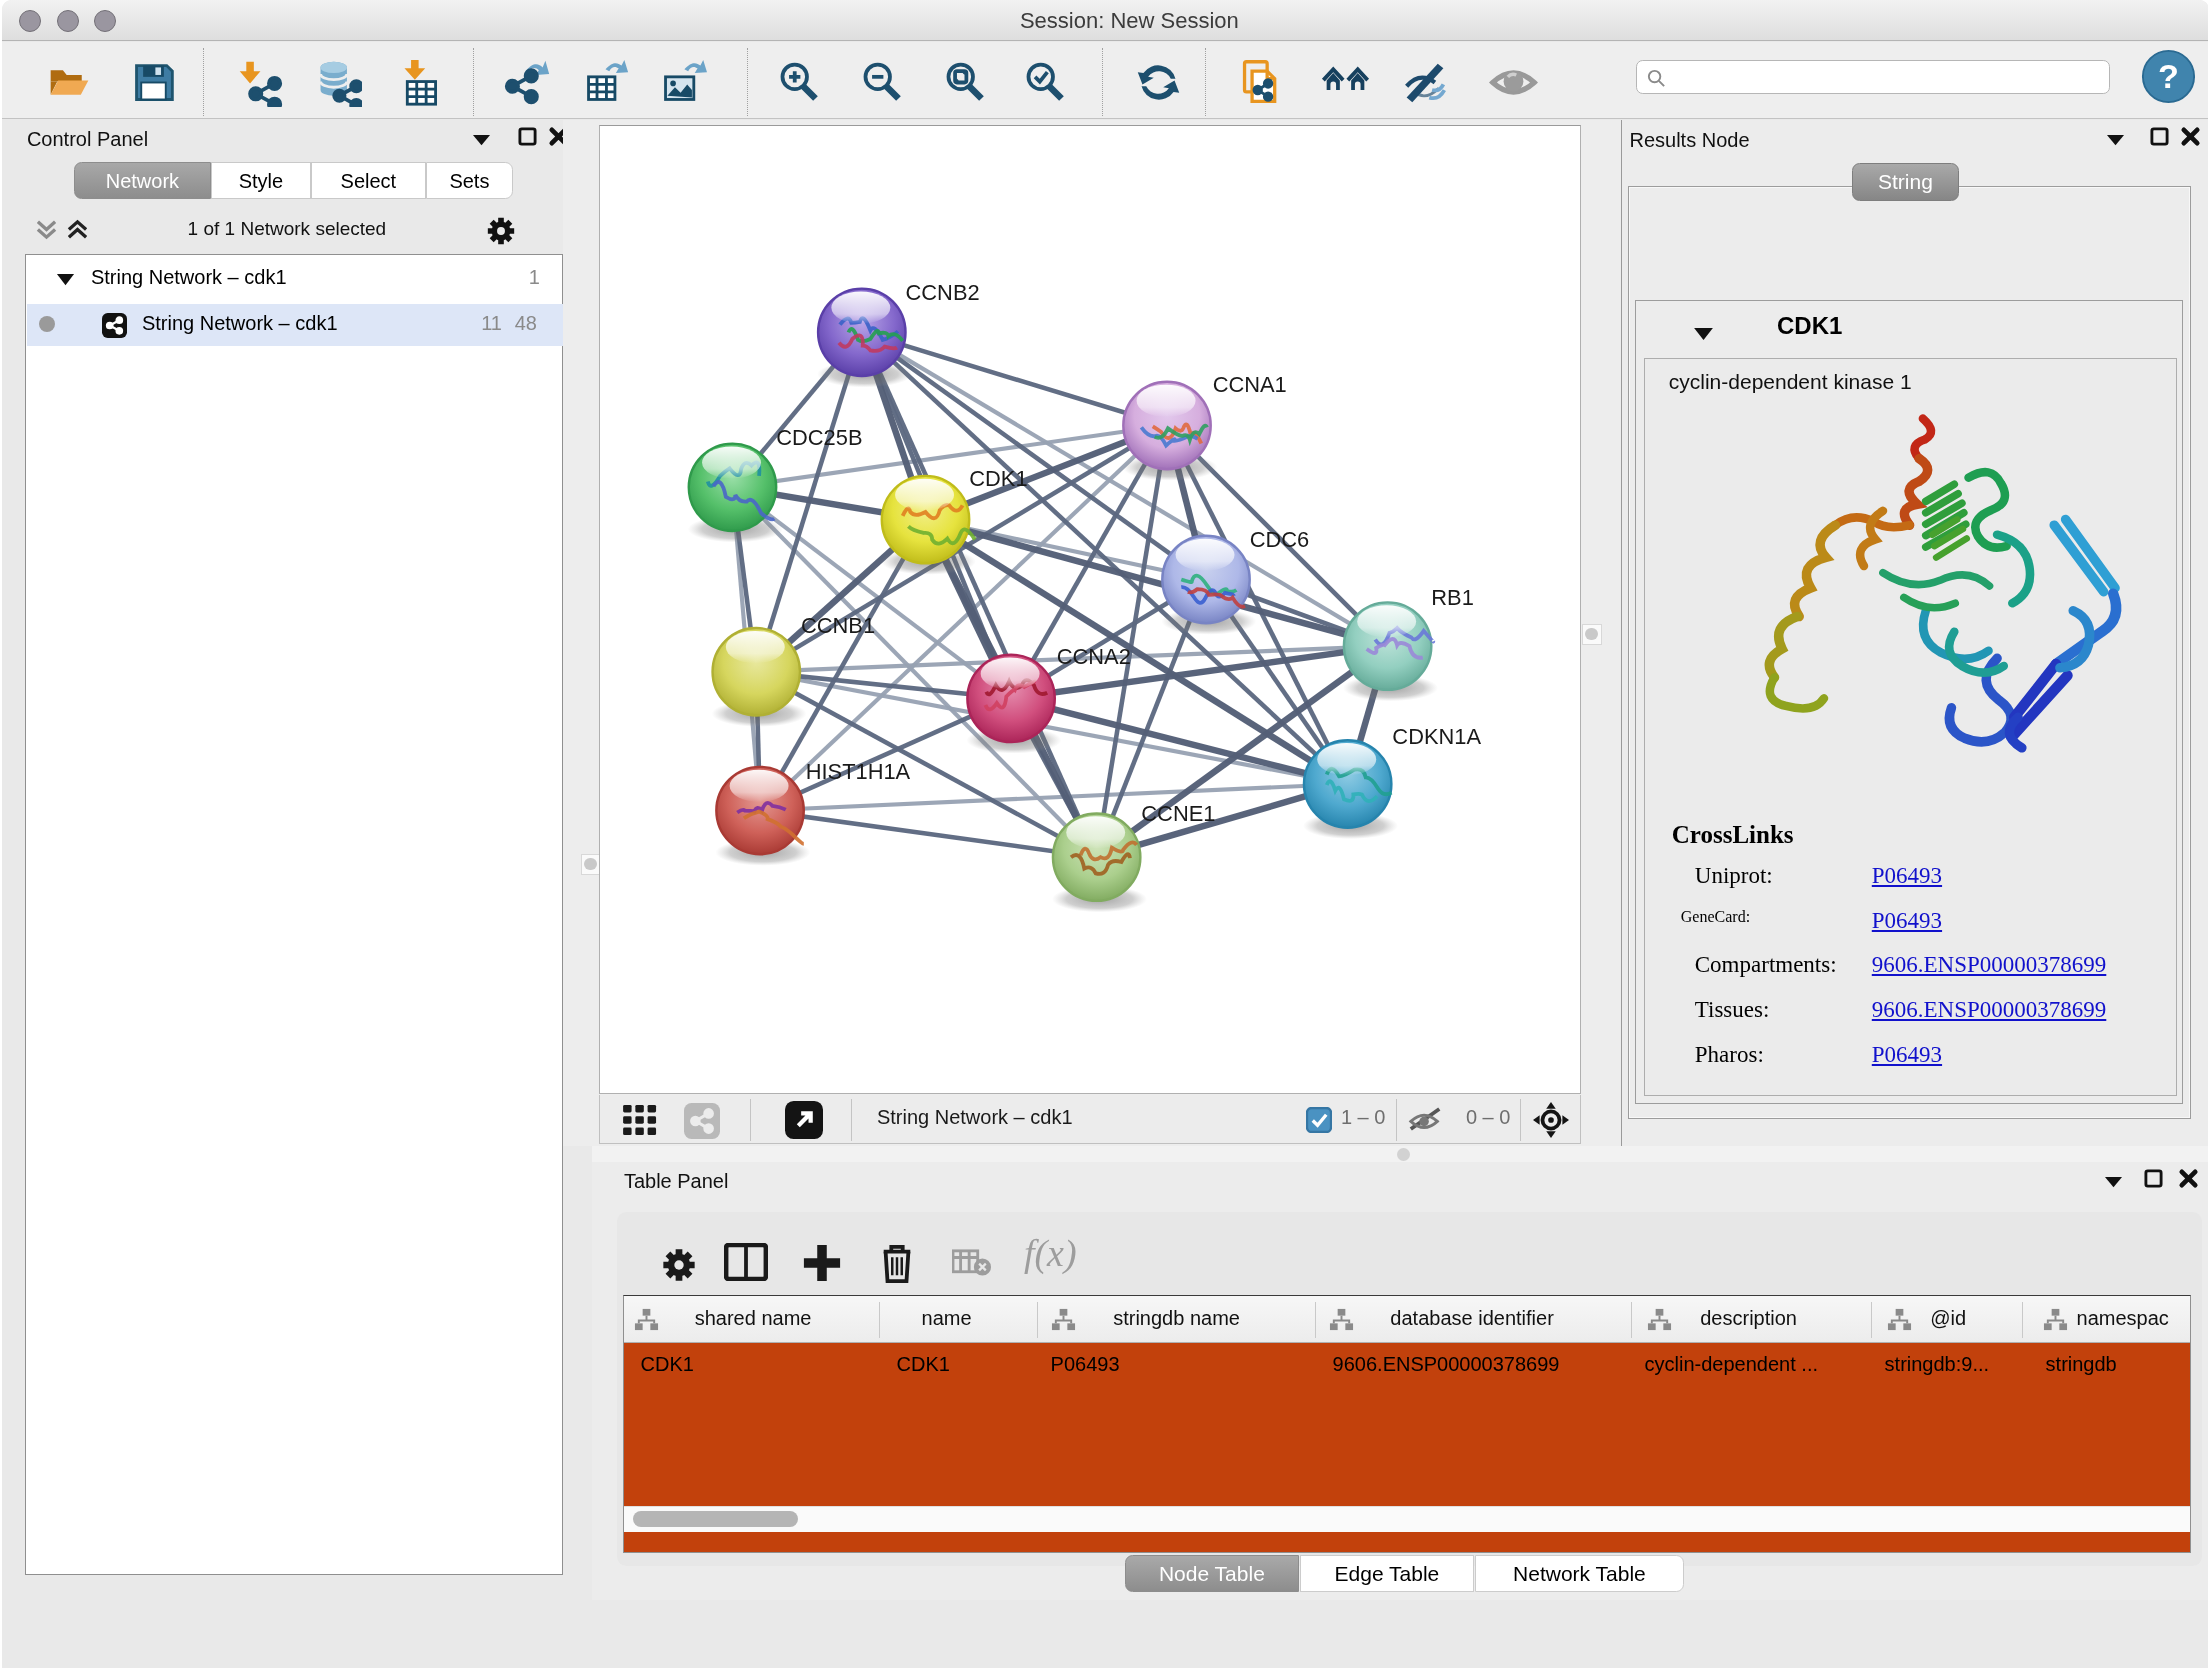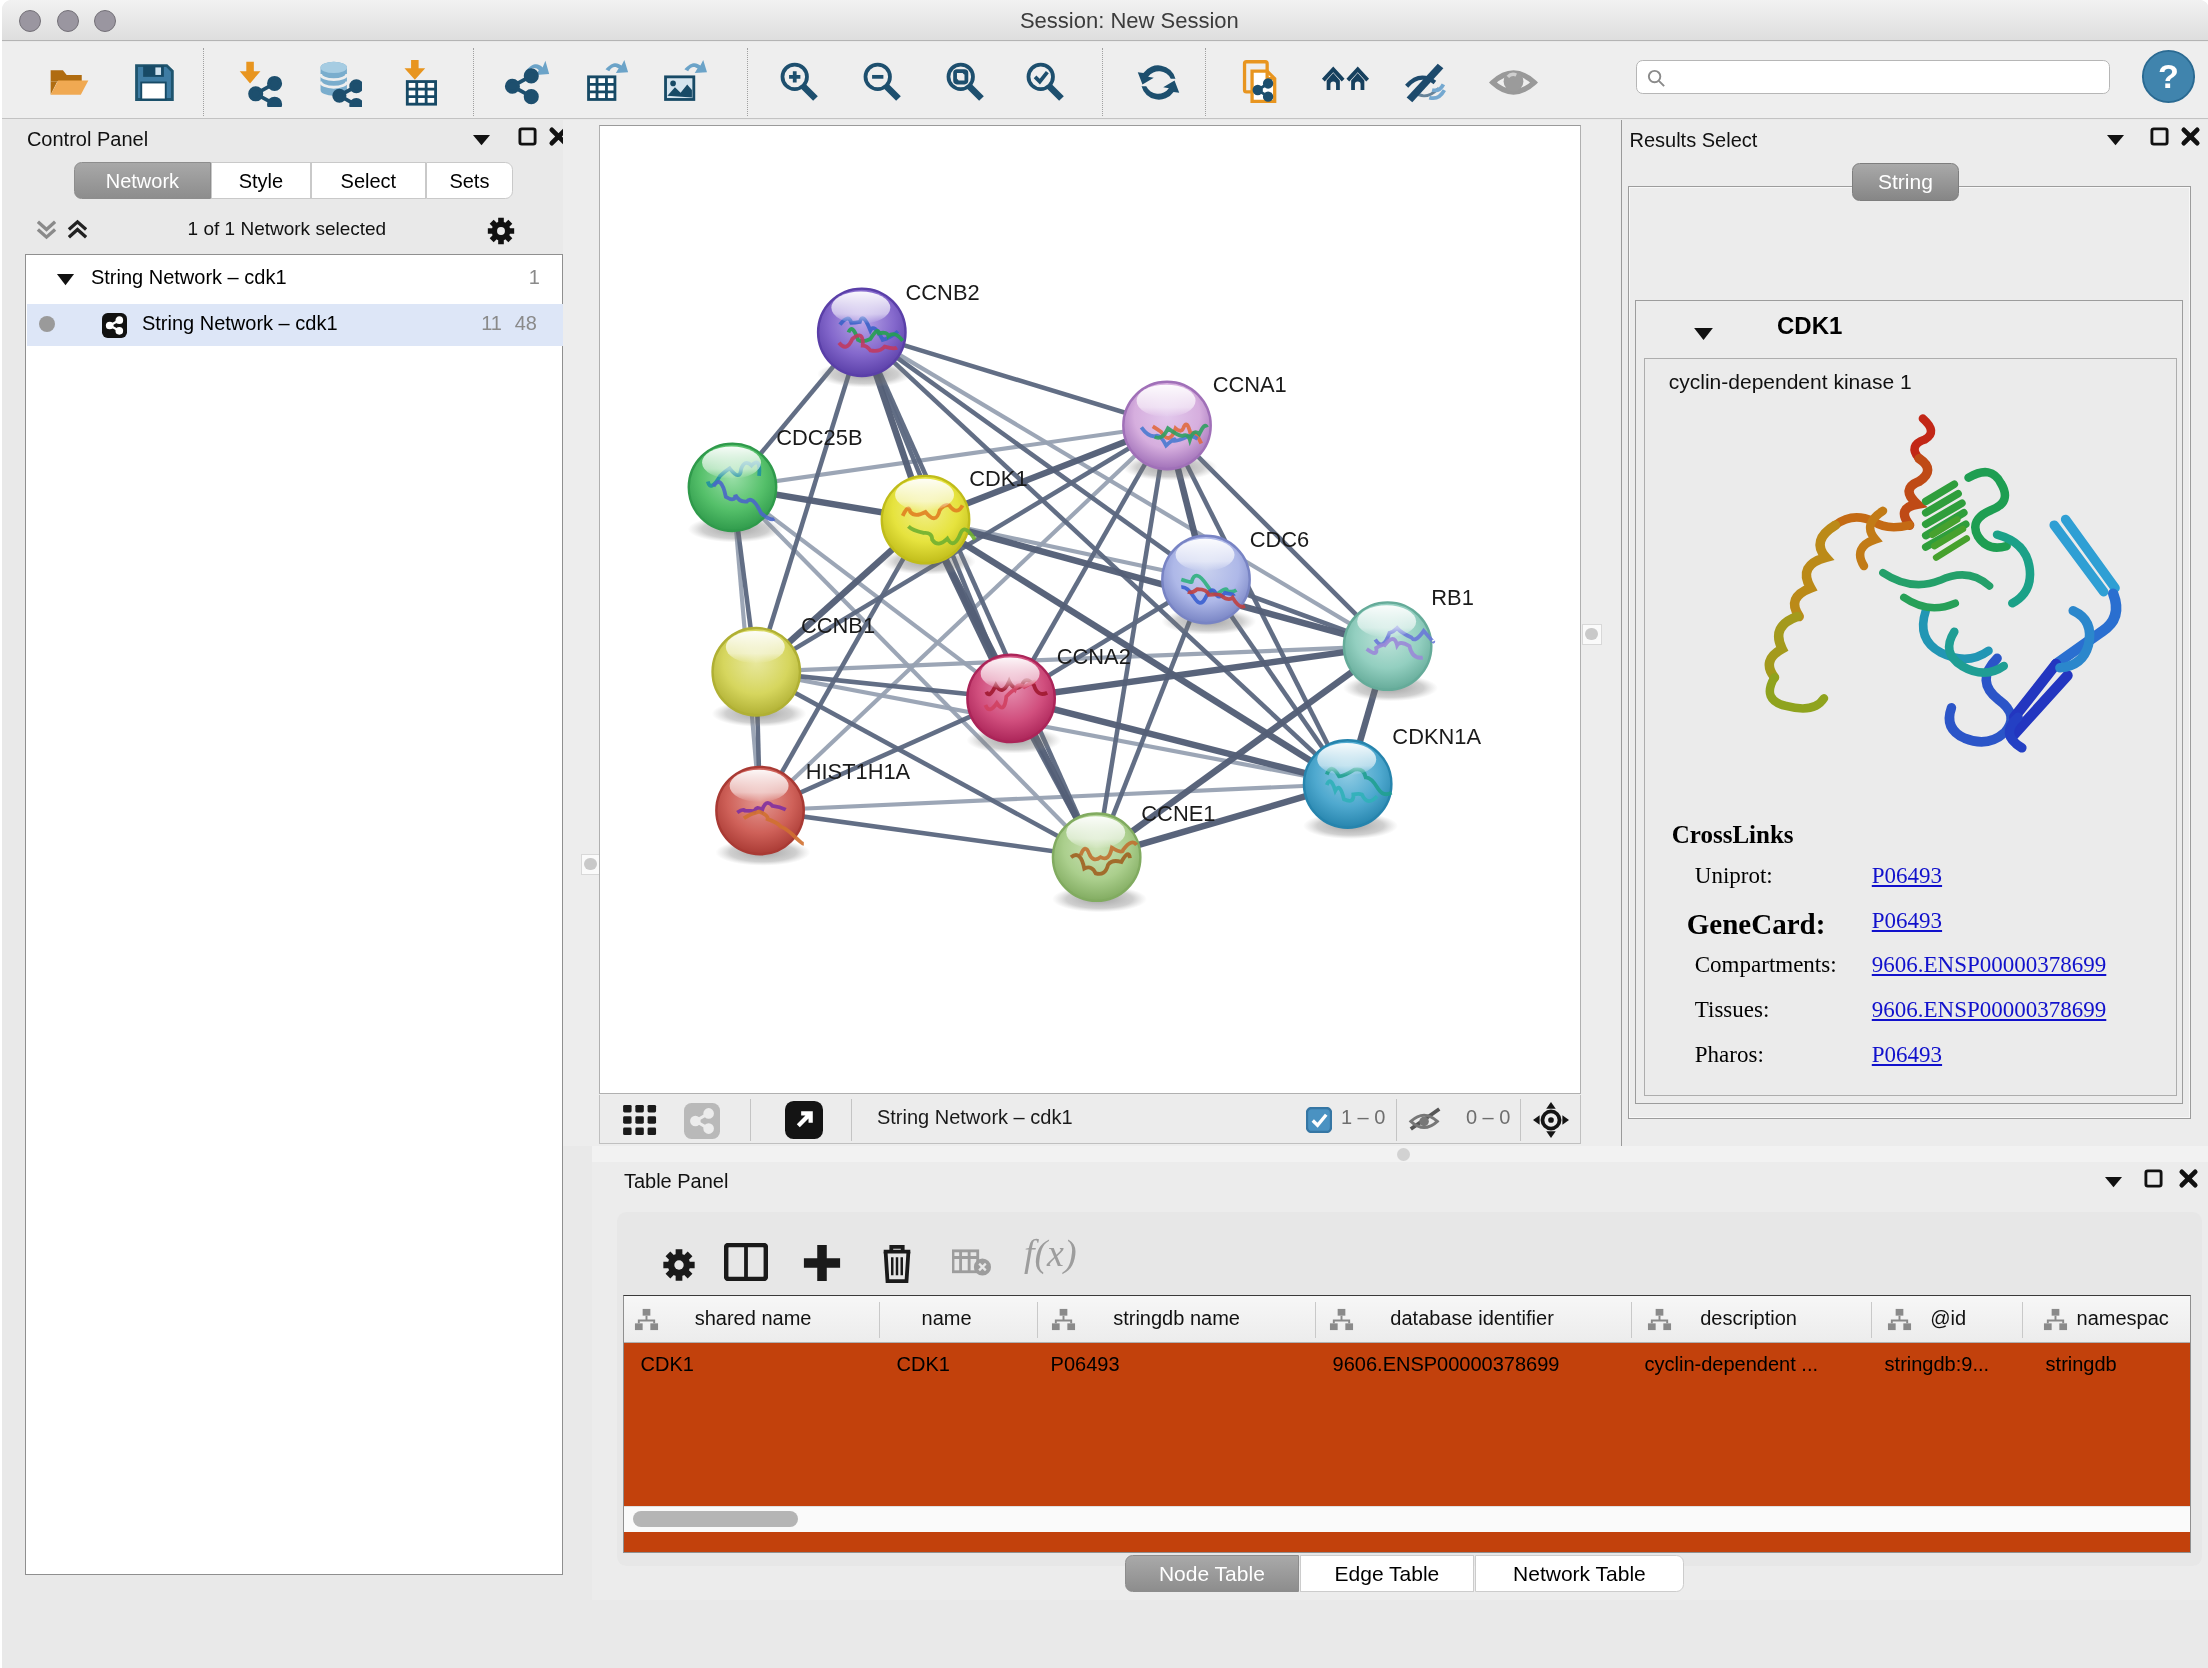--- a/index.html
+++ b/index.html
@@ -496,21 +496,21 @@
           </g>
         </svg>
     </div>
   </div>
   <div id="rsplit">
       <div style="position:absolute;left:1px;top:504px;width:20px;height:21px;background:#fafafa;border:1px solid #d8d8d8;">
         <div style="position:absolute;left:2.4px;top:2.9px;width:12.4px;height:12.4px;border-radius:50%;background:#c9c9c9;"></div>
       </div>
     </div>
   <div id="resultspanel">
-    <div class="panelhdr" style="position:absolute;left:7.6px;top:8.6px;">Results Select</div>
+    <div class="panelhdr" style="position:absolute;left:7.6px;top:8.6px;">Results Node</div>
     <svg class="abs" style="left:484px;top:13.3px;" width="19" height="13.3" viewBox="0 0 20 14">
         <path d="M1 2 h18 l-9 11 z" fill="#111"></path>
       </svg>
     <svg class="abs" style="left:528px;top:6.7px;" width="19" height="19" viewBox="0 0 20 20">
         <rect x="2" y="2" width="16" height="16" fill="none" stroke="#111" stroke-width="3" rx="2"></rect>
       </svg>
     <svg class="abs" style="left:558px;top:5.7px;" width="21" height="21" viewBox="0 0 22 22">
         <path d="M4 4 L18 18 M18 4 L4 18" stroke="#111" stroke-width="5" stroke-linecap="round"></path>
       </svg>
     <div class="abs" style="left:5.7px;top:66px;width:563px;height:933px;background:#ececec;border:1px solid #9c9c9c;box-shadow:inset 0 0 0 1px #f8f8f8;"></div>
@@ -543,21 +543,21 @@
 <path d="M262 130 l26 -16 m-24 28 l30 -18 m-28 30 l32 -20" stroke="#47a12e" stroke-width="7"></path>
 <path d="M232 196 q26 18 54 6" stroke="#27a058" stroke-width="8"></path>
 <path d="M285 232 q-14 22 8 36 q24 14 44 0" stroke="#1f9e94" stroke-width="9"></path>
 <path d="M410 210 q22 10 16 36 q-6 22 -30 24" stroke="#2b87cc" stroke-width="10"></path>
 <path d="M352 322 q-20 18 4 32" stroke="#2440c4" stroke-width="10"></path>
             </g>
         </svg>
         <div class="abs" style="left:27px;top:462px;font-size:25px;font-weight:bold;font-family:'Liberation Serif',serif;color:#000;">CrossLinks</div>
         <div class="abs" style="left:50px;top:504px;font-size:23px;font-family:'Liberation Serif',serif;color:#000;">Uniprot:</div>
         <div class="abs" style="left:227px;top:504px;font-size:23px;font-family:'Liberation Serif',serif;"><a class="lnk">P06493</a></div>
-        <div class="abs" style="left:42px;top:549px;font-size:29px;font-family:'Liberation Serif',serif;color:#000;font-weight:bold;">GeneCard:</div>
+        <div class="abs" style="left:36px;top:549px;font-size:16px;font-family:'Liberation Serif',serif;color:#000;">GeneCard:</div>
         <div class="abs" style="left:227px;top:549px;font-size:23px;font-family:'Liberation Serif',serif;"><a class="lnk">P06493</a></div>
         <div class="abs" style="left:50px;top:593px;font-size:23px;font-family:'Liberation Serif',serif;color:#000;">Compartments:</div>
         <div class="abs" style="left:227px;top:593px;font-size:23px;font-family:'Liberation Serif',serif;"><a class="lnk">9606.ENSP00000378699</a></div>
         <div class="abs" style="left:50px;top:638px;font-size:23px;font-family:'Liberation Serif',serif;color:#000;">Tissues:</div>
         <div class="abs" style="left:227px;top:638px;font-size:23px;font-family:'Liberation Serif',serif;"><a class="lnk">9606.ENSP00000378699</a></div>
         <div class="abs" style="left:50px;top:683px;font-size:23px;font-family:'Liberation Serif',serif;color:#000;">Pharos:</div>
         <div class="abs" style="left:227px;top:683px;font-size:23px;font-family:'Liberation Serif',serif;"><a class="lnk">P06493</a></div>
       </div>
     </div>
   </div>

